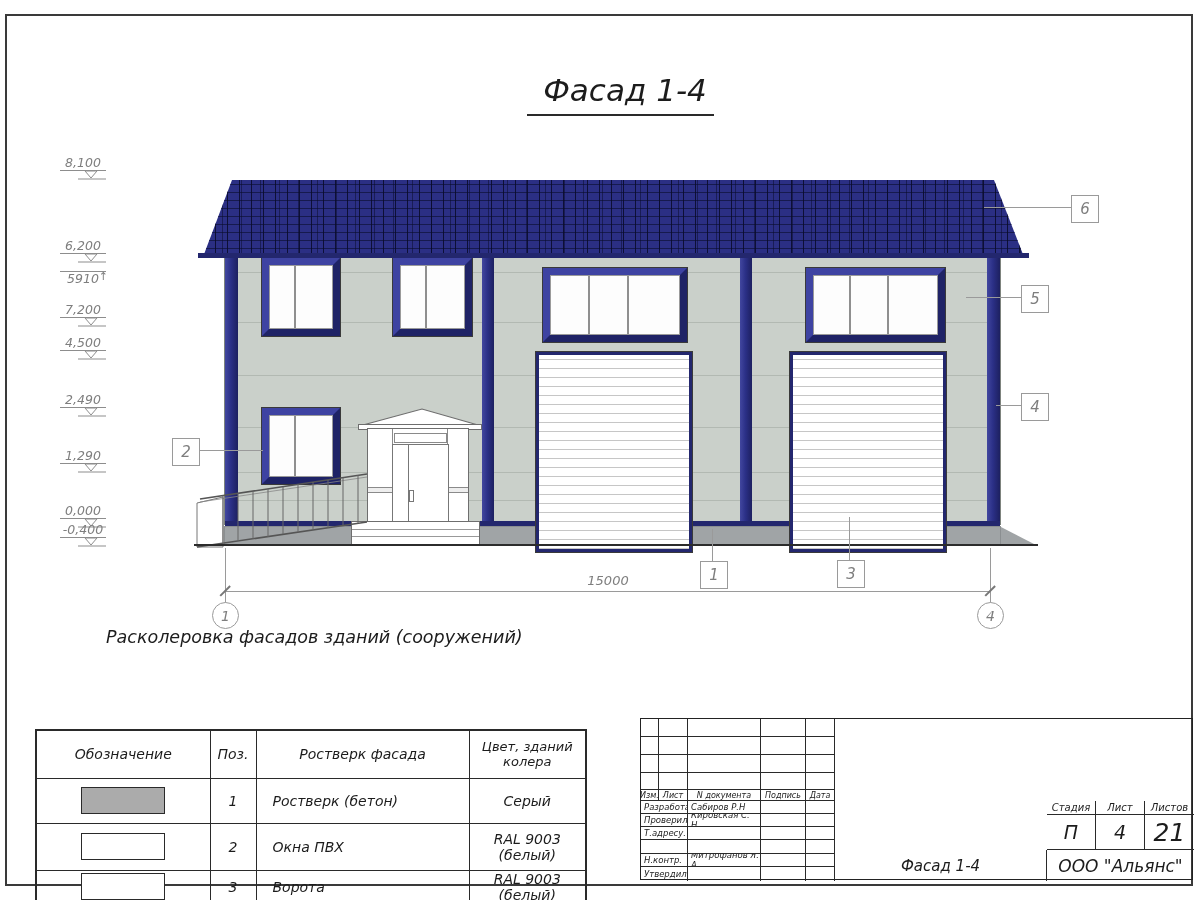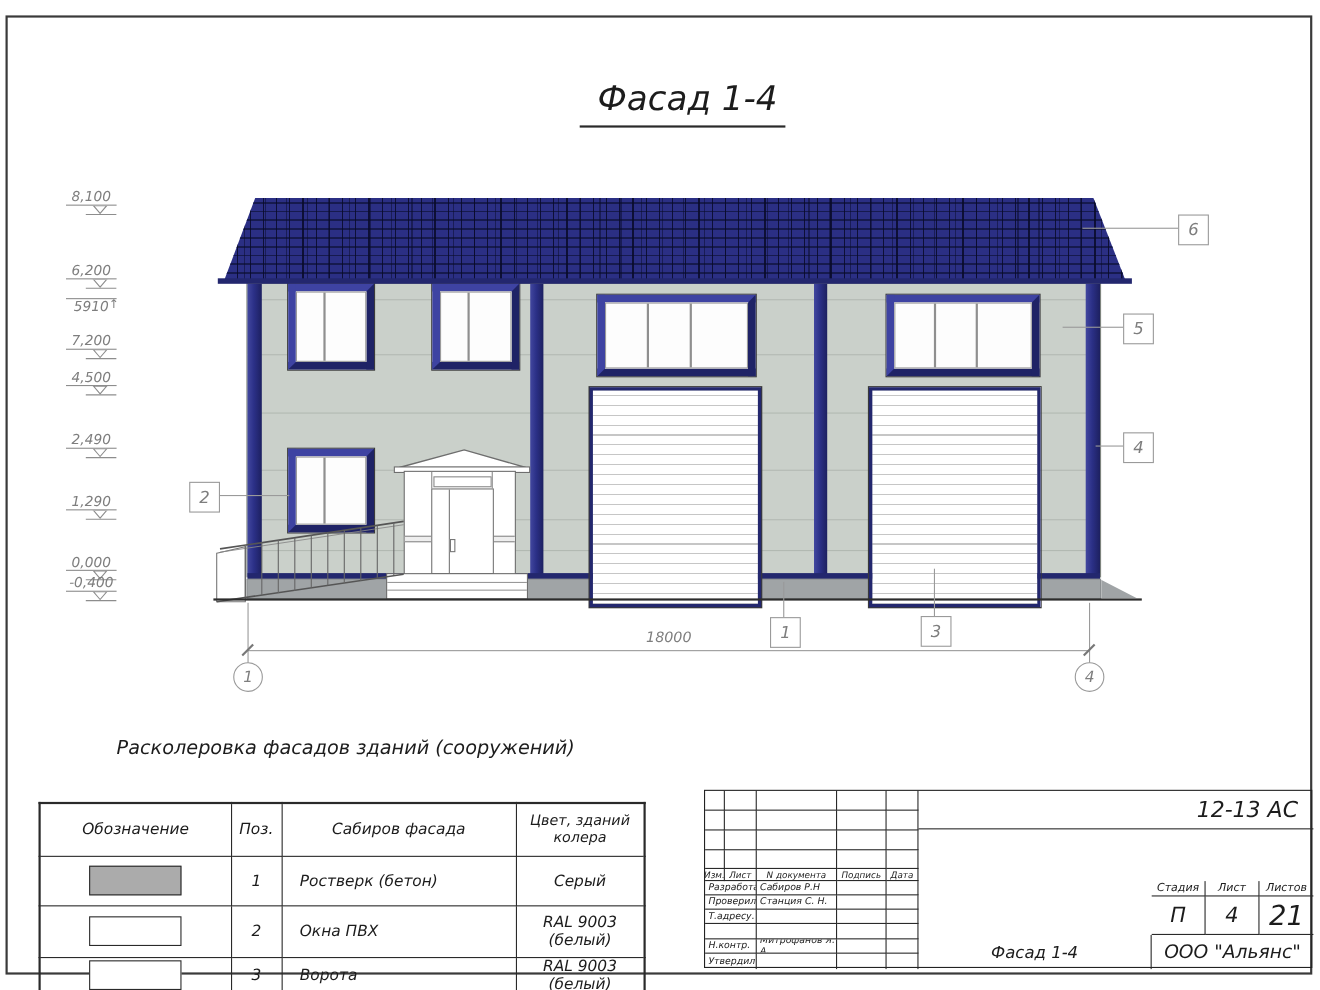--- a/index.html
+++ b/index.html
@@ -66,39 +66,39 @@
   .tick{width:14px;height:1.5px;background:#777;transform:rotate(-45deg);}
   .bubble{width:25px;height:25px;border:1.3px solid #9a9a9a;border-radius:50%;background:#fff;
           display:flex;align-items:center;justify-content:center;font-size:14px;}
   
   .ctable{left:35px;top:705px;border-collapse:collapse;table-layout:fixed;}
   .ctable td,.ctable th{border:1px solid #2a2a2a;font-weight:normal;font-style:italic;
                         color:#1c1c1c;font-size:14px;text-align:center;vertical-align:middle;padding:0;}
   .ctable .lft{text-align:left;padding-left:16px;}
   .ctable{border:2px solid #2a2a2a;margin-top:24px;}
   .swatch{width:82px;height:25px;border:1.5px solid #2a2a2a;margin:0 auto;}
-  .tbl-title{left:106px;top:670px;font-size:17.5px;}
+  .tbl-title{left:106px;top:627px;font-size:17.5px;}
   
   .tb{left:640px;top:718px;width:553px;height:162px;border:1.8px solid #222;box-sizing:border-box;}
   .tb .cell{position:absolute;border-right:1px solid #2a2a2a;border-bottom:1px solid #2a2a2a;
             box-sizing:border-box;font-style:italic;color:#1c1c1c;overflow:hidden;}
   .tb .lbl{display:flex;align-items:center;justify-content:center;font-size:8px;}
   .tb .nm{font-size:8.5px;display:flex;align-items:center;padding-left:3px;}
   .big{display:flex;align-items:center;justify-content:center;}
 </style>
 </head>
 <body>
 
 <div class="sheet">
   <div class="abs frame"></div>
 
   <div class="abs ink dwg-title">Фасад 1-4</div>
   <div class="abs dwg-title-rule"></div>
 
-  <div class="abs ann elev" style="top:172px">
+  <div class="abs ann elev" style="top:156px">
     <span class="val">8,100</span>
       <div class="line"></div>
     <svg width="46" height="10">
         <polygon points="25,0 37,0 31,7" fill="#fff" stroke="#8d8d8d"></polygon>
         <line x1="18" y1="8" x2="46" y2="8" stroke="#8d8d8d"></line>
       </svg>
   </div>
   <div class="abs ann elev" style="top:239px">
     <span class="val">6,200</span>
       <div class="line"></div>
@@ -263,37 +263,37 @@
   <div class="abs ann co" style="left:1021px;top:393px">4</div>
   <div class="abs ann co" style="left:172px;top:438px">2</div>
   <div class="abs ann co" style="left:700px;top:561px">1</div>
   <div class="abs ann co" style="left:837px;top:560px">3</div>
 
   <div class="abs dimline" style="left:225px;top:548px;width:1px;height:55px"></div>
   <div class="abs dimline" style="left:990px;top:548px;width:1px;height:55px"></div>
   <div class="abs dimline" style="left:225px;top:591px;width:766px;height:1px"></div>
   <div class="abs tick" style="left:218px;top:590px"></div>
   <div class="abs tick" style="left:983px;top:590px"></div>
-  <div class="abs ann" style="left:558px;top:573px;width:100px;text-align:center;font-size:13px">18000</div>
+  <div class="abs ann" style="left:558px;top:573px;width:100px;text-align:center;font-size:13px">15000</div>
   <div class="abs ann bubble" style="left:212px;top:602px">1</div>
   <div class="abs ann bubble" style="left:977px;top:602px">4</div>
 
   <div class="abs ink tbl-title">Расколеровка фасадов зданий (сооружений)</div>
   <table class="abs ctable">
     <colgroup>
         <col style="width:174px">
         <col style="width:46px">
         <col style="width:213px">
         <col style="width:117px">
       </colgroup>
     <tbody>
         <tr style="height:48px">
       <th>Обозначение</th>
       <th>Поз.</th>
-      <th>Сабиров фасада</th>
+      <th>Ростверк фасада</th>
       <th style="font-size:13px">Цвет, зданий колера</th>
     </tr>
     <tr style="height:45px">
       <td>
             <div class="swatch" style="background:#ababab"></div>
           </td>
       <td>1</td>
       <td class="lft">Ростверк (бетон)</td>
       <td>Серый</td>
     </tr>
@@ -343,41 +343,40 @@
     <div class="cell lbl" style="left:18px;top:71px;width:29px;height:11px">Лист</div>
     <div class="cell lbl" style="left:47px;top:71px;width:73px;height:11px">N документа</div>
     <div class="cell lbl" style="left:120px;top:71px;width:45px;height:11px">Подпись</div>
     <div class="cell lbl" style="left:165px;top:71px;width:29px;height:11px">Дата</div>
 
     <div class="cell nm" style="left:0;top:82px;width:47px;height:13px">Разработал</div>
     <div class="cell nm" style="left:47px;top:82px;width:73px;height:13px">Сабиров Р.Н</div>
     <div class="cell" style="left:120px;top:82px;width:45px;height:13px"></div>
     <div class="cell" style="left:165px;top:82px;width:29px;height:13px"></div>
     <div class="cell nm" style="left:0;top:95px;width:47px;height:13px">Проверил</div>
-    <div class="cell nm" style="left:47px;top:95px;width:73px;height:13px">Станция С. Н.</div>
+    <div class="cell nm" style="left:47px;top:95px;width:73px;height:13px">Кировская С. Н.</div>
     <div class="cell" style="left:120px;top:95px;width:45px;height:13px"></div>
     <div class="cell" style="left:165px;top:95px;width:29px;height:13px"></div>
     <div class="cell nm" style="left:0;top:108px;width:47px;height:13px">Т.адресу.</div>
     <div class="cell nm" style="left:47px;top:108px;width:73px;height:13px"></div>
     <div class="cell" style="left:120px;top:108px;width:45px;height:13px"></div>
     <div class="cell" style="left:165px;top:108px;width:29px;height:13px"></div>
     <div class="cell nm" style="left:0;top:121px;width:47px;height:14px"></div>
     <div class="cell nm" style="left:47px;top:121px;width:73px;height:14px"></div>
     <div class="cell" style="left:120px;top:121px;width:45px;height:14px"></div>
     <div class="cell" style="left:165px;top:121px;width:29px;height:14px"></div>
     <div class="cell nm" style="left:0;top:135px;width:47px;height:13px">Н.контр.</div>
     <div class="cell nm" style="left:47px;top:135px;width:73px;height:13px">Митрофанов Я. А.</div>
     <div class="cell" style="left:120px;top:135px;width:45px;height:13px"></div>
     <div class="cell" style="left:165px;top:135px;width:29px;height:13px"></div>
     <div class="cell nm" style="left:0;top:148px;width:47px;height:14px;border-bottom:none">Утвердил</div>
     <div class="cell nm" style="left:47px;top:148px;width:73px;height:14px;border-bottom:none"></div>
     <div class="cell" style="left:120px;top:148px;width:45px;height:14px;border-bottom:none"></div>
     <div class="cell" style="left:165px;top:148px;width:29px;height:14px;border-bottom:none"></div>
 
-    <div class="cell" style="left:194px;top:0;width:359px;height:35px;border-right:none;display:flex;align-items:center;justify-content:flex-end;padding-right:14px;font-size:20px">12-13 АС</div>
     <div class="cell lbl" style="left:406px;top:82px;width:49px;height:14px;font-size:10px">Стадия</div>
     <div class="cell lbl" style="left:455px;top:82px;width:49px;height:14px;font-size:10px">Лист</div>
     <div class="cell lbl" style="left:504px;top:82px;width:49px;height:14px;font-size:10px;border-right:none">Листов</div>
     <div class="cell big" style="left:406px;top:96px;width:49px;height:35px;font-size:19px">П</div>
     <div class="cell big" style="left:455px;top:96px;width:49px;height:35px;font-size:19px">4</div>
     <div class="cell big" style="left:504px;top:96px;width:49px;height:35px;font-size:25px;border-right:none">21</div>
     <div class="cell big" style="left:194px;top:131px;width:212px;height:31px;border-bottom:none;font-size:15px">Фасад 1-4</div>
     <div class="cell big" style="left:406px;top:131px;width:147px;height:31px;border-bottom:none;border-right:none;font-size:17px">ООО "Альянс"</div>
   </div>
 </div>

